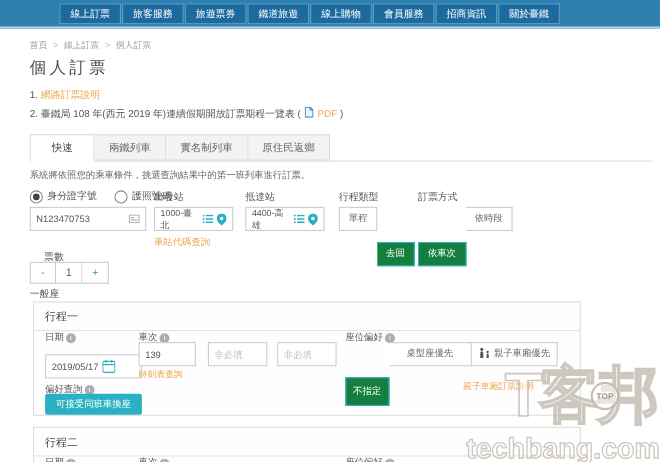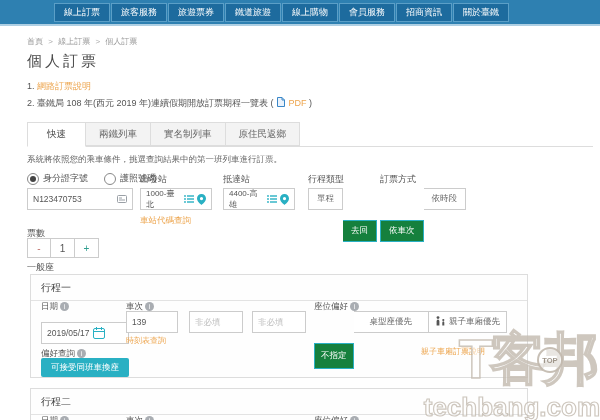--- a/index.html
+++ b/index.html
@@ -42,21 +42,21 @@
   .radio.checked::after{content:"";position:absolute;left:2px;top:2px;right:2px;bottom:2px;background:#444;border-radius:50%;}
   .radio-gap{width:8px;}
 
   .seg-group{position:absolute;top:188px;display:flex;}
   .seg{height:22px;border:1px solid #ccc;background:#fff;color:#666;font-size:8.5px;display:flex;align-items:center;justify-content:center;box-sizing:border-box;cursor:pointer;padding:0 8px;}
   .seg + .seg{border-left:none;}
   .seg.active{background:#15803d;border-color:#29b0c3;color:#fff;margin-top:32px;}
 
   .code-link{position:absolute;top:215px;left:140px;font-size:8.5px;}
 
-  .count-label{position:absolute;top:227px;left:27px;font-size:9px;color:#555;}
+  .count-label{position:absolute;top:227px;left:40px;font-size:9px;color:#555;}
   .stepper{position:absolute;top:238px;left:27px;display:flex;}
   .step-cell{width:24px;height:20px;border:1px solid #ccc;background:#fff;display:flex;align-items:center;justify-content:center;font-size:10px;box-sizing:border-box;cursor:pointer;}
   .step-cell + .step-cell{border-left:none;}
   .step-minus{color:#c0736d;}
   .step-val{color:#555;cursor:default;}
   .step-plus{color:#2f9e8f;}
   .seat-class{position:absolute;top:261px;left:27px;font-size:9px;color:#555;}
 
   
   .panel{position:absolute;left:30px;width:498px;border:1px solid #ddd;background:#fefefe;box-sizing:border-box;}

